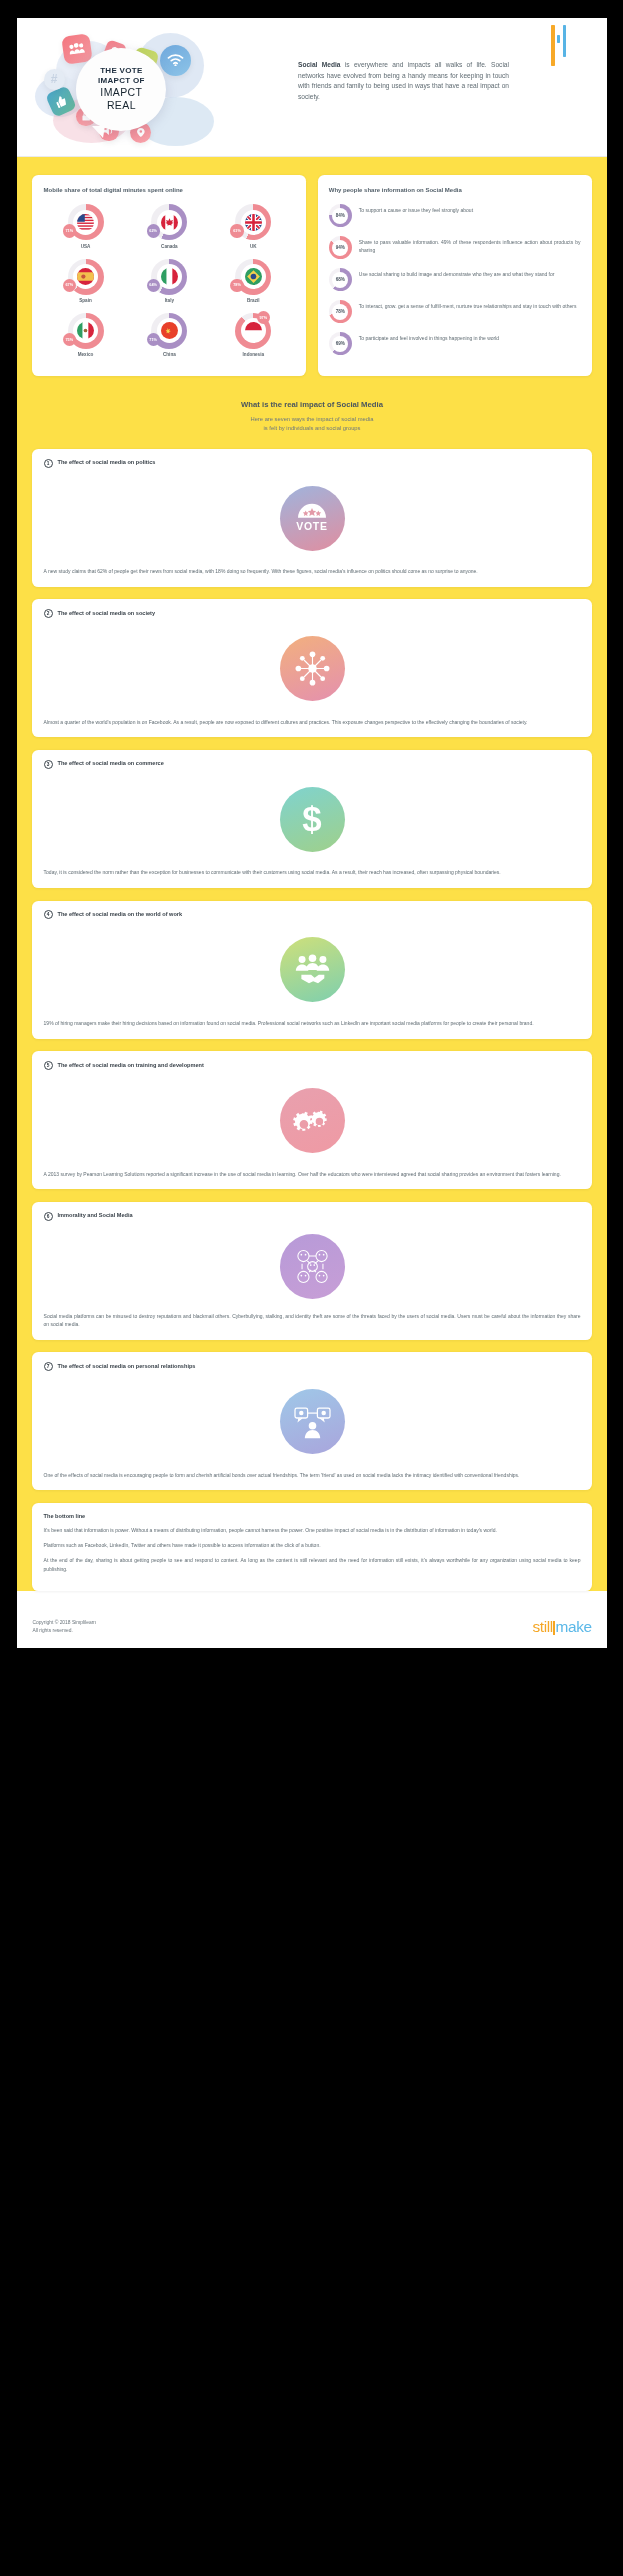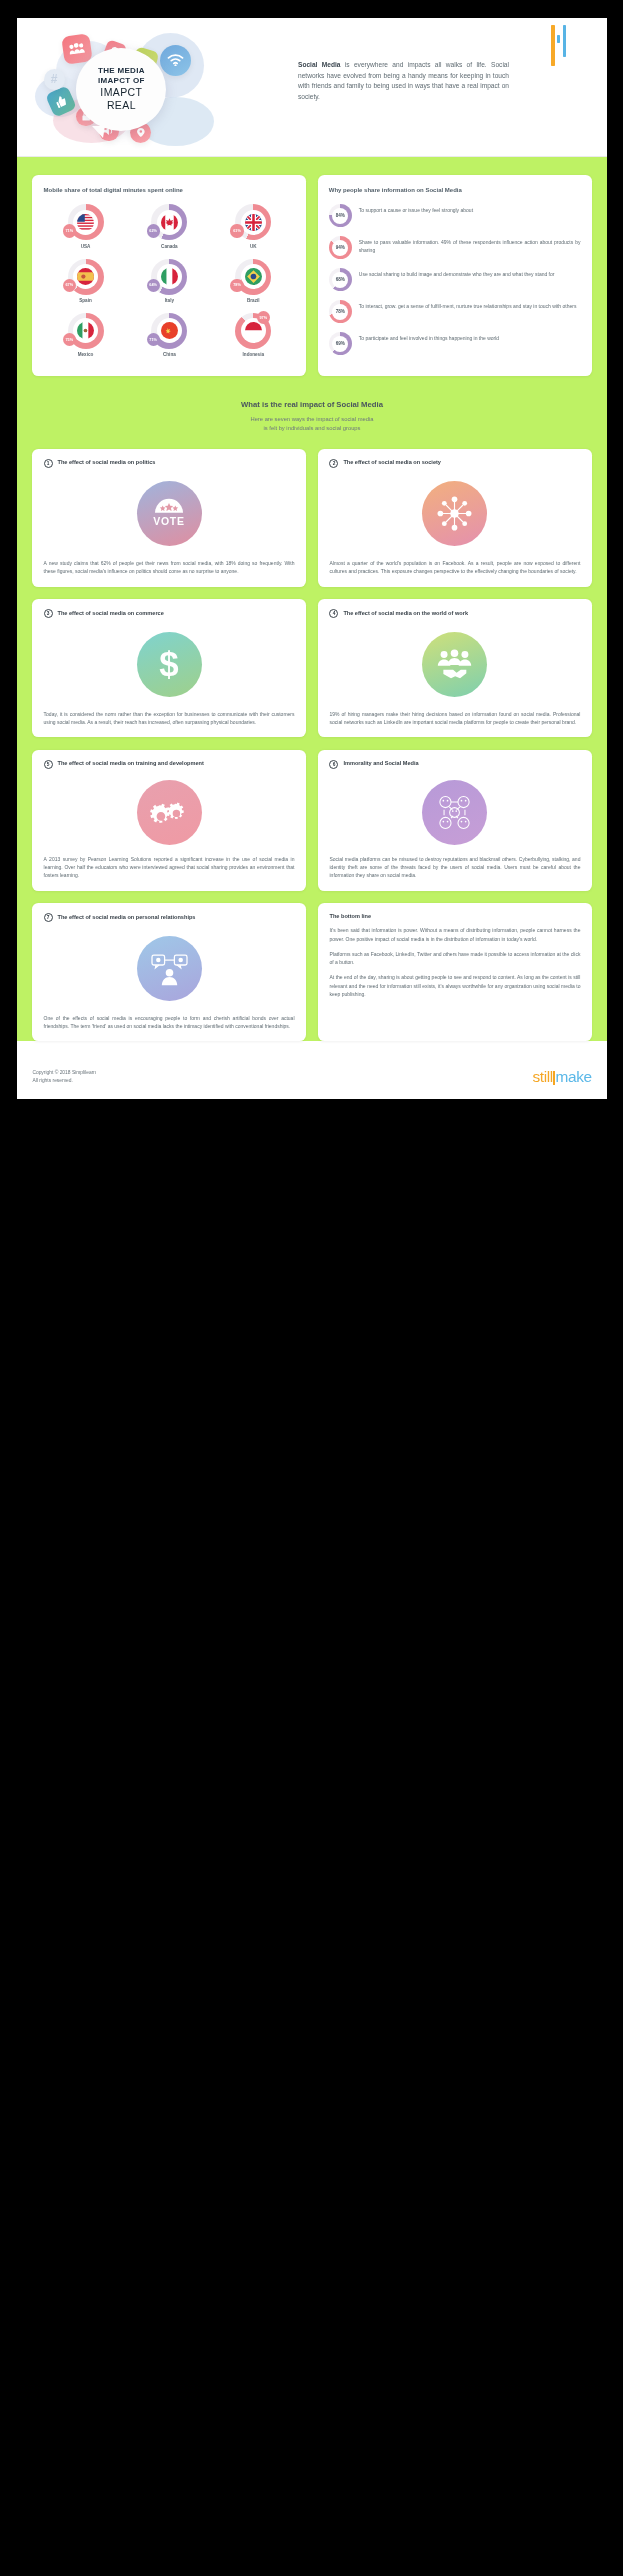--- a/index.html
+++ b/index.html
@@ -84,21 +84,21 @@
     font-size: 6.6px;
     line-height: 1.62;
     color: #5f6b72;
     text-align: justify;
   }
   .hero-text b { color: #3c4750; font-weight: 700; }
 
   .hero-sep { height: 0.7px; background: #ebebeb; }
 
   
-  .body-area { background: #bef264; padding: 18px 15.4px 0 15.4px; }
+  .body-area { background: #fde047; padding: 18px 15.4px 0 15.4px; }
 
   .stat-row { display: flex; gap: 11.2px; }
   .card {
     background: #fff;
     border-radius: 6.3px;
     box-shadow: 0 0.7px 2.8px rgba(0,0,0,.06);
   }
   .stat-card { flex: 1; padding: 11.2px 11.2px 11.2px 11.2px; }
   .stat-title {
     font-size: 6px; font-weight: 700; color:#53606a;
@@ -140,21 +140,21 @@
     font-size: 4.6px; font-weight:700; color:#4a5560;
   }
   .rtext { font-size: 5px; line-height: 1.62; color:#5f6b72; text-align: justify; padding-top:1.4px; }
 
   
   .sec-head { text-align:center; padding: 24px 0 15.4px 0; }
   .sec-h1 { font-size: 7.7px; font-weight:700; color:#4a555e; }
   .sec-h2 { font-size: 5.8px; color:#6d777e; line-height:1.6; margin-top: 6.3px; }
 
   
-  .impact-grid { display:grid; grid-template-columns: 1fr 1fr; gap: 12.6px; }
+  .impact-grid { display:grid; grid-template-columns: 1fr; gap: 12.6px; }
   .imp-card { padding: 9.8px 11.2px 11.2px 11.2px; min-height: 138px; display:flex; flex-direction:column; }
   .imp-head { display:flex; align-items:flex-start; gap: 4.9px; }
   .num {
     flex:0 0 auto;
     width: 9px; height: 9px; border-radius:50%;
     border: 0.7px solid #3b444c;
     display:flex; align-items:center; justify-content:center;
     font-size: 4.8px; color:#2f3840; font-weight:700;
   }
   .imp-title { font-size: 5.6px; font-weight:700; color:#39424a; line-height:1.4; padding-top:0.7px;}
@@ -262,21 +262,21 @@
             </svg>
         </div>
 
         <div class="tile" style="left:98px;top:98px;width:21px;height:21px;background:linear-gradient(150deg,#f4818c,#f6a6ae);border-radius:50%;">
           <svg width="7.7" height="9" viewBox="0 0 11 13">
               <path fill="#fff" d="M5.5 0C2.5 0 0 2.3 0 5.2 0 9 5.5 13 5.5 13S11 9 11 5.2C11 2.3 8.5 0 5.5 0zm0 7a1.9 1.9 0 110-3.8 1.9 1.9 0 010 3.8z"></path>
             </svg>
         </div>
 
         <div class="bubble">
-          <div class="t1">THE MEDIA</div>
+          <div class="t1">THE VOTE</div>
           <div class="t1">IMAPCT OF</div>
           <div class="t2">IMAPCT</div>
           <div class="t2">REAL</div>
         </div>
       </div>
 
       <div class="hero-text">
         <b>Social Media</b><span> is everywhere and impacts all walks of life. Social networks have evolved from being a handy means for keeping in touch with friends and family to being used in ways that have a real impact on society.</span>
       </div>
     </div>

